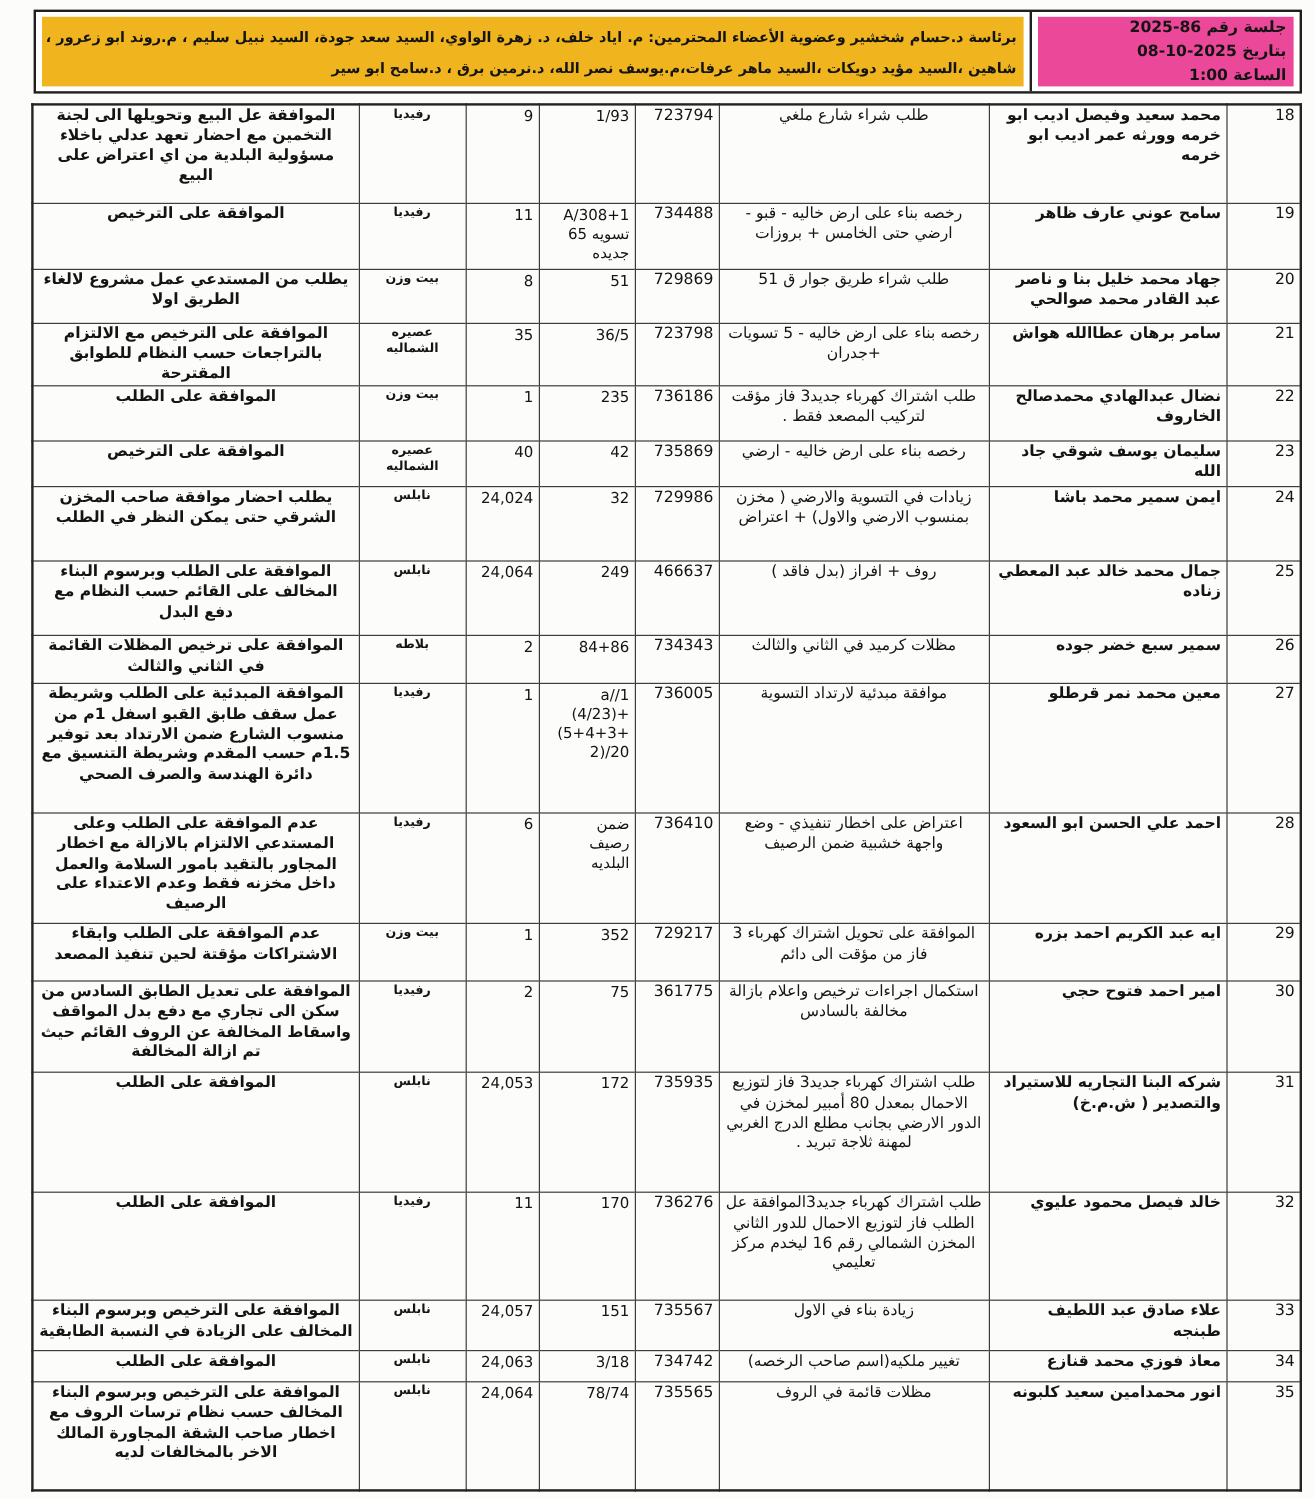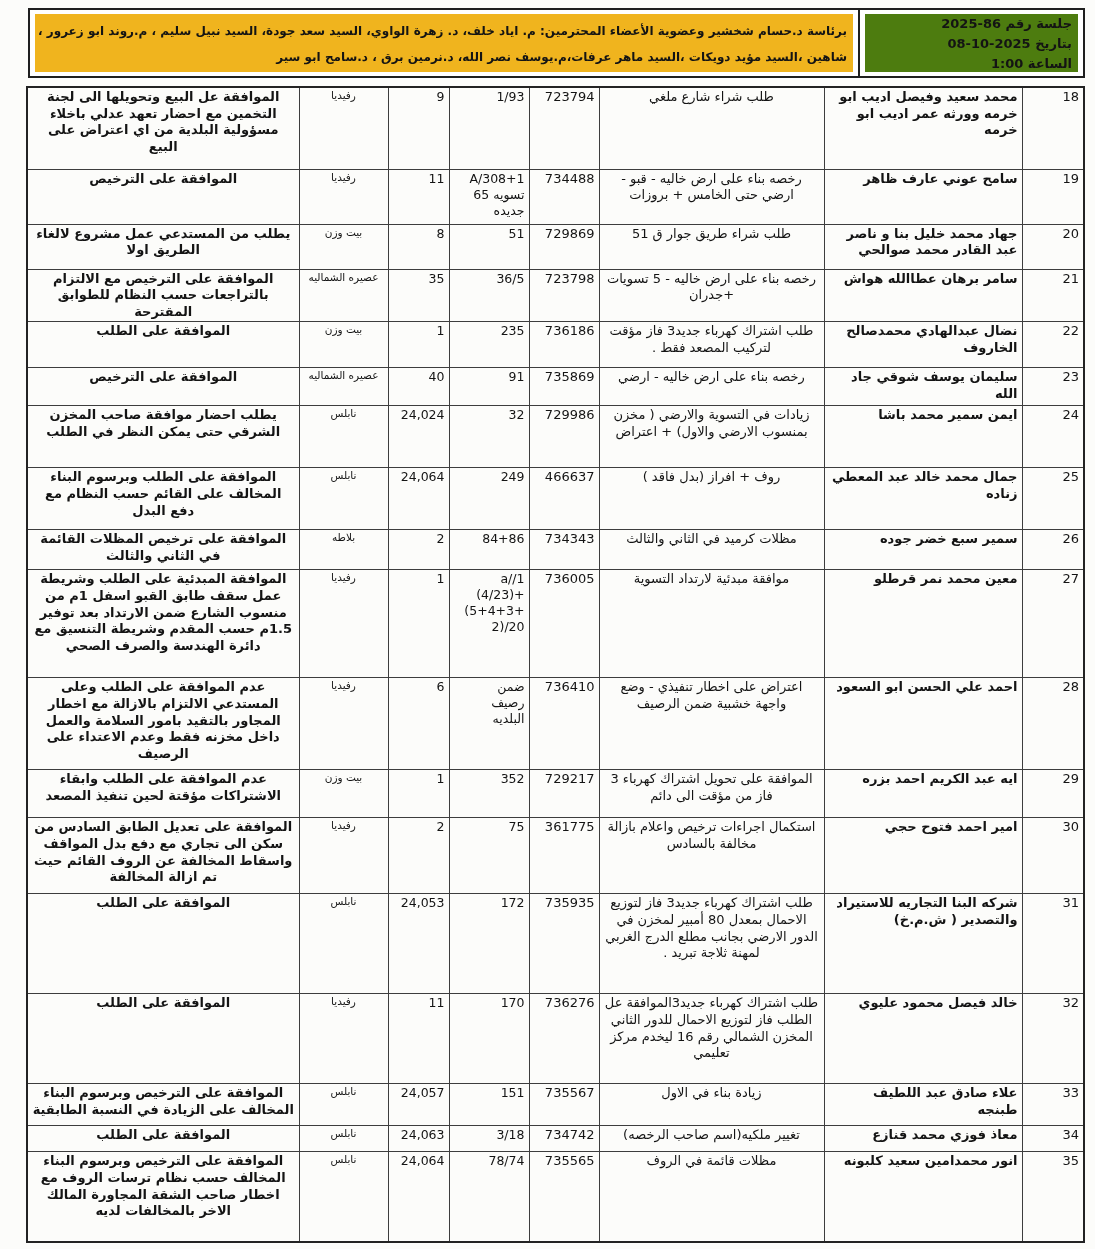--- a/index.html
+++ b/index.html
@@ -52,32 +52,32 @@
     box-sizing:border-box;
     overflow:hidden;
     line-height:1.28;
   }
   td.c-num{direction:ltr;text-align:right;font-size:13px;padding-left:5px;}
   td.c-name{font-weight:bold;font-size:13px;text-align:right;}
   td.c-req{font-size:13px;text-align:center;}
   td.c-file{direction:ltr;text-align:right;font-size:13px;padding-left:2px;}
   td.c-plot{direction:ltr;text-align:right;font-size:12.5px;white-space:pre-line;}
   td.c-block{direction:ltr;text-align:right;font-size:12.5px;padding-right:3px;padding-left:1px;}
-  td.c-loc{font-size:10.5px;text-align:center;padding:2px 1px;}
+  td.c-loc{font-size:10.5px;text-align:center;padding:2px 1px;font-weight:bold;}
   td.c-dec{font-weight:bold;font-size:13px;text-align:center;}
 </style>
 </head>
 <body>
 
 <div class="page">
   <div class="sheet">
 
     <div class="hdr">
       <div class="hdr-cell hdr-session">
-        <div class="hl" style="background: #4d7c0f;">
+        <div class="hl" style="background: #ec4899;">
           <div>جلسة رقم 86-2025</div>
           <div>بتاريخ 2025-10-08</div>
           <div>الساعة 1:00</div>
         </div>
       </div>
       <div class="hdr-cell hdr-members">
         <div class="hl" style="background: rgb(240, 180, 30);">
           <div class="m-line">برئاسة د.حسام شخشير وعضوية الأعضاء المحترمين: م. اياد خلف، د. زهرة الواوي، السيد سعد جودة، السيد نبيل سليم ، م.روند ابو زعرور ،السيد ناصر</div>
           <div class="m-line">شاهين ،السيد مؤيد دويكات ،السيد ماهر عرفات،م.يوسف نصر الله، د.نرمين برق ، د.سامح ابو سير</div>
         </div>
@@ -146,21 +146,21 @@
             <td class="c-plot">235</td>
             <td class="c-block">1</td>
             <td class="c-loc">بيت وزن</td>
             <td class="c-dec">الموافقة على الطلب</td>
           </tr>
           <tr style="height: 38px;">
             <td class="c-num">23</td>
             <td class="c-name">سليمان يوسف شوقي جاد الله</td>
             <td class="c-req">رخصه بناء على ارض خاليه - ارضي</td>
             <td class="c-file">735869</td>
-            <td class="c-plot">91</td>
+            <td class="c-plot">42</td>
             <td class="c-block">40</td>
             <td class="c-loc">عصيره الشماليه</td>
             <td class="c-dec">الموافقة على الترخيص</td>
           </tr>
           <tr style="height: 62px;">
             <td class="c-num">24</td>
             <td class="c-name">ايمن سمير محمد باشا</td>
             <td class="c-req">زيادات في التسوية والارضي ( مخزن بمنسوب الارضي والاول) + اعتراض</td>
             <td class="c-file">729986</td>
             <td class="c-plot">32</td>

